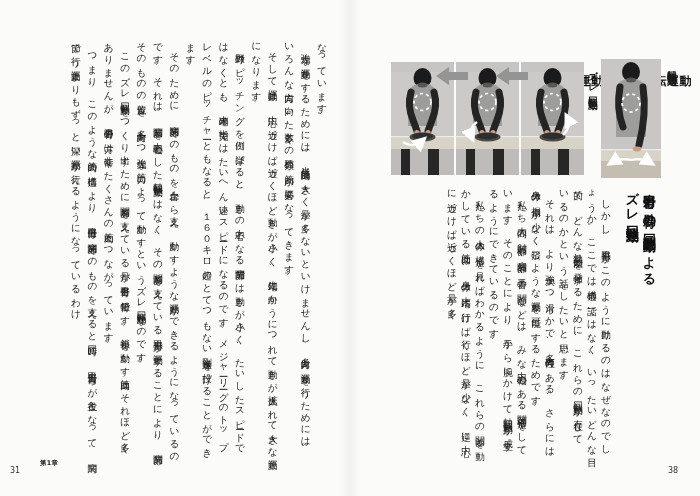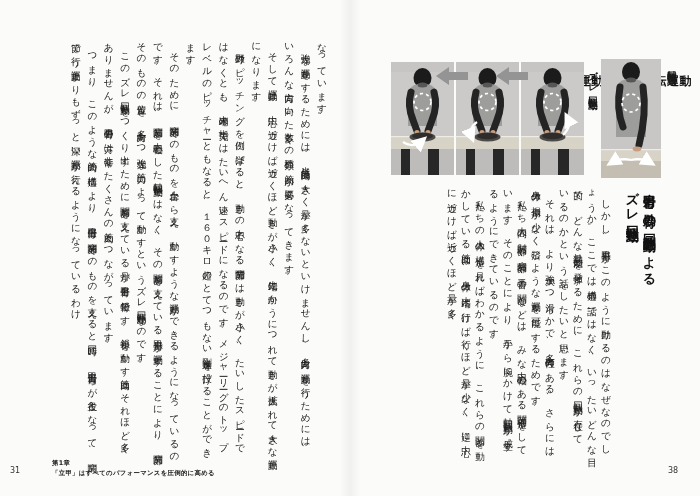--- a/index.html
+++ b/index.html
@@ -36,21 +36,21 @@
   .photo-label{position:absolute;writing-mode:vertical-rl;text-orientation:mixed;
                font-family:"DejaVu Sans","Liberation Sans",sans-serif;
                font-size:9.5px;font-weight:600;letter-spacing:1.6px;color:#1a1a1a;}
   .block-arrow{position:absolute;width:32px;height:20px;}
 
   
   .pagenum{position:absolute;font-family:"DejaVu Sans","Liberation Sans",sans-serif;
            font-size:8px;color:#333;}
   .footer-chapter{position:absolute;left:40px;top:459px;
                   font-family:"DejaVu Sans","Liberation Sans",sans-serif;
-                  font-weight:bold;color:#222;font-size:6.4px;line-height:9.5px;letter-spacing:.3px;margin-left:12px;}
+                  font-weight:bold;color:#222;font-size:6.4px;line-height:9.5px;letter-spacing:.3px;}
   .hidden-defs{position:absolute;width:0;height:0;overflow:hidden;}
 </style>
 </head>
 <body>
 
 <div class="spread">
   <div class="gutter"></div>
 
   <svg class="hidden-defs" aria-hidden="true">
     <defs>
@@ -100,21 +100,20 @@
         <p>強大な運動をするためには、当然筋肉は大きく量が多くないといけませんし、多方向に運動を行うためには、いろんな方向に向いた数多くの種類の筋肉が必要になってきます。</p>
         <p>そして運動は、中心に近づけば近づくほど動きが小さく、先端に向かうにつれて動きが拡大されて大きな運動になります。</p>
         <p>野球のピッチングを例に挙げると、動きの中心となる肩関節では動きが小さく、たいしたスピードではなくとも、末端の指先ではたいへん速いスピードになるのです。メジャーリーグのトップレベルのピッチャーともなると、１６０キロ超のとてつもない剛速球を投げることができます。</p>
         <p>そのために、肩関節そのものを土台から支え、動かすような運動ができるようになっているのです。それは、肩関節を中心軸とした軸回転運動ではなく、その肩関節を支えている肩甲骨が運動することにより、肩関節そのものの位置を、多方向かつ強大な筋力によって動かすというズレ回転運動なのです。</p>
         <p>このズレ回転運動をつくり出すために肩関節を支えている骨が肩甲骨と鎖骨です。鎖骨を動かす筋肉はそれほど多くありませんが、肩甲骨の方は非常にたくさんの筋肉とつながっています。</p>
         <p>つまり、このような筋肉の構造により、肩甲骨は肩関節そのものを支えると同時に、肩甲骨自らが主役となって、肩関節で行う運動よりもずっと深い運動が行えるようになっているわけ</p>
       </div>
     <span class="pagenum" style="left:10px;top:466px;">31</span>
     <div class="footer-chapter">
       <div>第1章</div>
-      <div>「立甲」はすべてのパフォーマンスを圧倒的に高める</div>
     </div>
   </div>
 
   <div class="page page-right">
     <div class="fig-caption">■軸回転運動とズレ回転運動</div>
 
     <div class="photo" style="left:41px;top:62px;width:63px;height:113px;">
       <svg viewBox="0 0 63 113">
         <use href="#scene-bowl"></use>
         <path d="M12,80 Q22,87 32,78" stroke="#ffffff" stroke-width="2.2" fill="none" marker-end="url(#ah)"></path>

